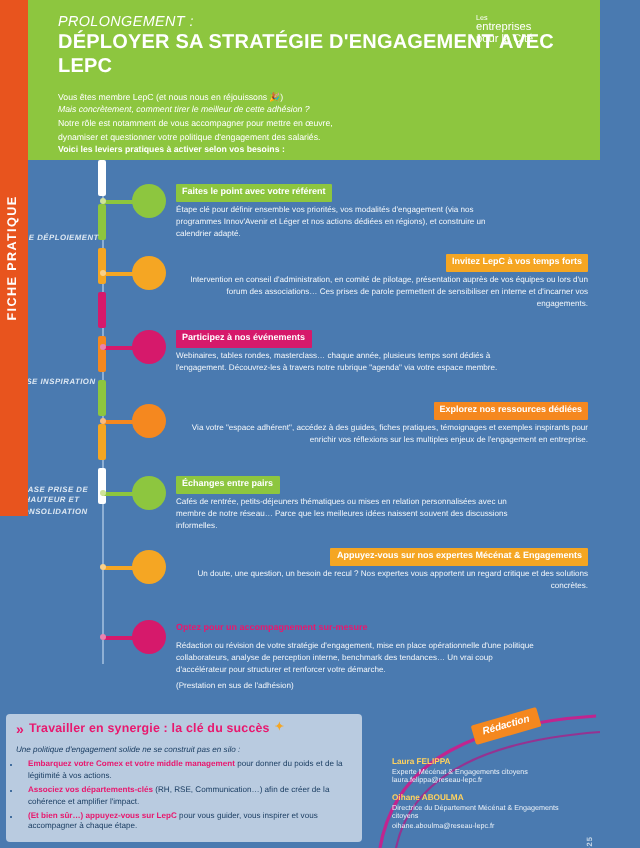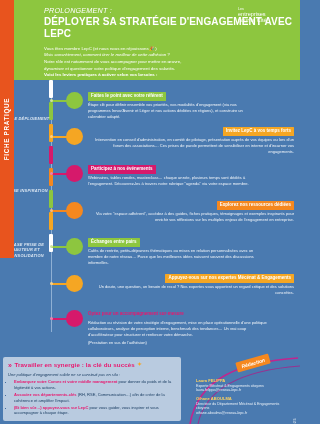--- a/index.html
+++ b/index.html
@@ -22,21 +22,21 @@
   .side-tab span{
     position:absolute; left:50%; top:50%;
     transform:translate(-50%,-50%) rotate(-90deg);
     white-space:nowrap;
     font-size:6.3px; font-weight:bold; letter-spacing:.7px; color:#fff;
   }
 
   
   .header{
     position:absolute; left:14px; top:0; right:0; height:80px;
-    background:#8dc63f; z-index:5; padding:6px 8px 0 30px;
+    background:#8dc63f; z-index:5; padding:6px 8px 0 15px;
   }
   .eyebrow{ font-style:italic; font-size:7.2px; letter-spacing:.2px; color:#fff; }
   .title{
     font-size:10px; font-weight:bold; line-height:1.24; letter-spacing:.1px;
     color:#fff; margin-top:.5px;
   }
   .intro{ margin-top:5px; font-size:4.35px; line-height:1.52; color:#fff; }
   .intro .it{ font-style:italic; }
   .intro .bd{ font-weight:bold; }
 

